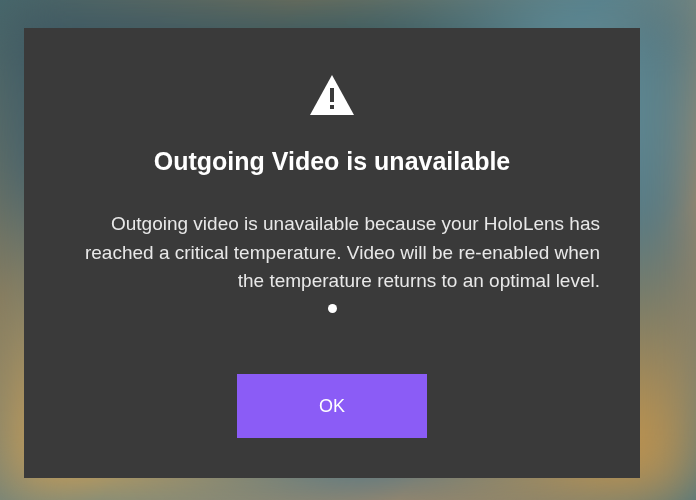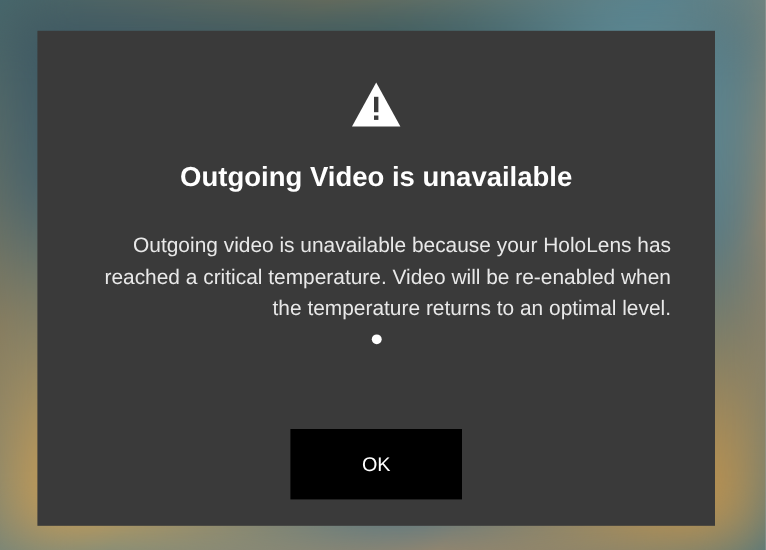--- a/index.html
+++ b/index.html
@@ -21,29 +21,29 @@
       filter: blur(30px);
       background: 
         radial-gradient(circle at 10% 90%, #d4a050 0%, transparent 35%),
         radial-gradient(circle at 90% 90%, #c89548 0%, transparent 30%),
         radial-gradient(circle at 50% 10%, #3a5a5e 0%, transparent 40%),
         radial-gradient(circle at 80% 20%, #6a9aa5 0%, transparent 35%),
         linear-gradient(180deg, #3a5560 0%, #5a7a85 100%);
     }
     .dialog {
       position: absolute;
-      left: 34px;
+      left: 24px;
       top: 28px;
       width: 616px;
       height: 450px;
       background: #3a3a3a;
       display: flex;
       flex-direction: column;
       align-items: center;
-      padding: 45px 40px 24px 40px;
+      padding: 45px 40px 40px 40px;
       color: #ffffff;
     }
     .icon-wrap {
       margin-bottom: 30px;
     }
     .icon-wrap svg {
       display: block;
     }
     .title {
       font-size: 25px;
@@ -67,26 +67,26 @@
       border-radius: 50%;
       margin-top: 8px;
     }
     .button-row {
       margin-top: auto;
       display: flex;
       justify-content: center;
       width: 100%;
     }
     .ok-button {
-      background: #000000;
+      background: #8b5cf6;
       border: none;
       color: #ffffff;
       font-size: 18px;
       font-weight: 500;
-      width: 156px;
+      width: 190px;
       height: 64px;
       cursor: pointer;
       font-family: inherit;
       display: flex;
       align-items: center;
       justify-content: center;
     }
   </style>
 </head>
 <body>

